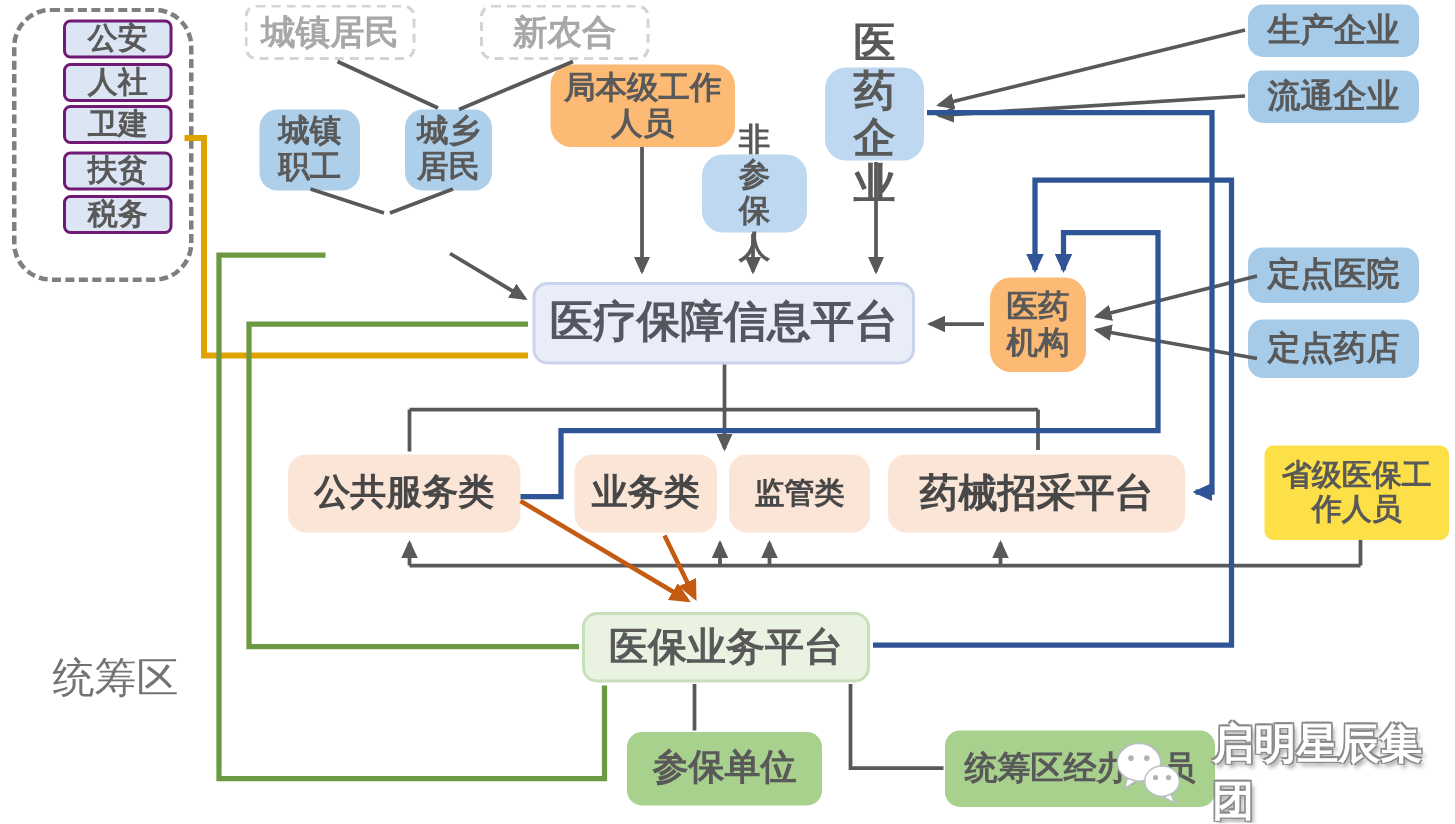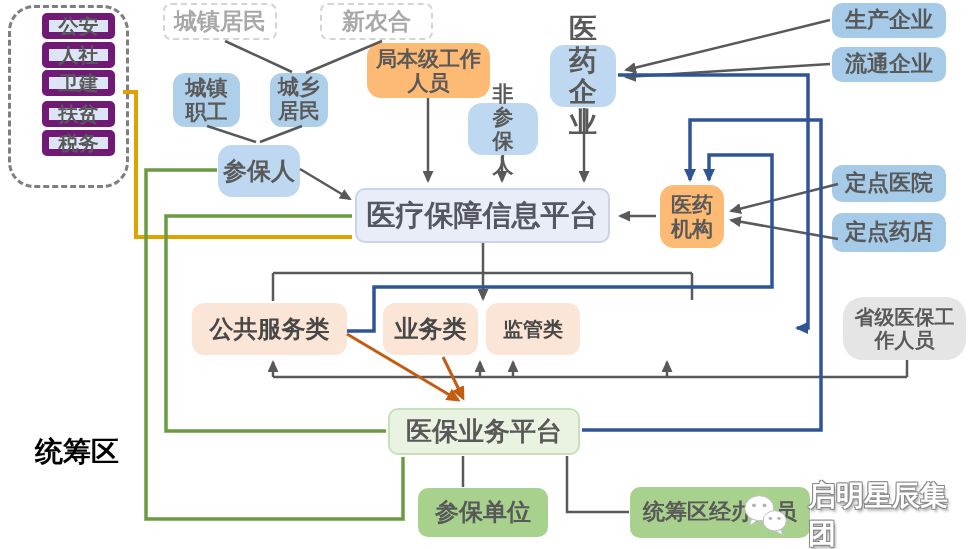--- a/index.html
+++ b/index.html
@@ -7,64 +7,64 @@
          font-family:"Liberation Sans","DejaVu Sans",sans-serif;}
   .box{position:absolute;display:flex;align-items:center;justify-content:center;
        text-align:center;font-weight:bold;color:#595959;box-sizing:border-box;
        line-height:1.12;word-break:break-all;}
   .blue-mid{background:#AECFEA;border-radius:12px;}
   .blue-soft{background:#BDD8F0;border-radius:14px;}
   .blue-pale{background:#fdba74;border-radius:14px;}
   .blue-right{background:#A5CBE9;border-radius:10px;}
   .platform{background:#E9EDF8;border:2px solid #C9D3EC;border-radius:10px;color:#54575F;}
   .white-dash{background:#FFFFFF;border:2px dashed #D4D4D4;border-radius:8px;color:#A8A8A8;}
-  .gov{background:#DBE5F4;border:7px solid #701a75;border-radius:5px;}
+  .gov{background:#DBE5F4;border:2px solid #701a75;border-radius:5px;}
   .peach{background:#FBE5D6;border-radius:12px;color:#474747;}
-  .orange-box{background:#e5e5e5;border-radius:20px;}
+  .orange-box{background:#fde047;border-radius:6px;}
   .green-light{background:#EAF3E2;border:2px solid #C8E0BA;border-radius:10px;}
   .green-mid{background:#A9D18E;border-radius:10px;}
   .dashed-wrap{position:absolute;border:3px dashed #7F7F7F;border-radius:26px;background:#fff;}
   .edges{position:absolute;left:0;top:0;pointer-events:none;}
-  .area-label{position:absolute;font-weight:bold;color:#000000;background:#fff;text-align:right;}
+  .area-label{position:absolute;font-weight:normal;color:#737373;background:#fff;text-align:right;}
   .watermark{position:absolute;display:flex;align-items:center;gap:18px;z-index:5;}
   .watermark .wm-text{font-weight:bold;font-size:28px;color:#fff;
       text-shadow:-1px -1px 0 #8a8a8a,1px -1px 0 #8a8a8a,-1px 1px 0 #8a8a8a,1px 1px 0 #8a8a8a,2px 3px 3px rgba(60,60,60,.45);}
 </style>
 </head>
 <body>
 
 <div class="stage">
 
   <div class="dashed-wrap" style="left:8px;top:5px;width:115px;height:177px;"></div>
   <div class="box gov" style="left:42px;top:13px;width:73px;height:26px;font-size:20px;">公安</div>
   <div class="box gov" style="left:42px;top:42px;width:73px;height:26px;font-size:20px;">人社</div>
   <div class="box gov" style="left:42px;top:70px;width:73px;height:26px;font-size:20px;">卫建</div>
   <div class="box gov" style="left:42px;top:101px;width:73px;height:26px;font-size:20px;">扶贫</div>
   <div class="box gov" style="left:42px;top:130px;width:73px;height:26px;font-size:20px;">税务</div>
 
   <div class="box white-dash" style="left:163px;top:3px;width:114px;height:37px;font-size:23px;">城镇居民</div>
   <div class="box white-dash" style="left:320px;top:3px;width:113px;height:37px;font-size:23px;">新农合</div>
   <div class="box blue-mid" style="left:173px;top:73px;width:67px;height:54px;font-size:21px;padding:11px 10px;">城镇职工</div>
-  <div class="box blue-mid" style="left:270px;top:73px;width:58px;height:54px;font-size:21px;padding:0 6px;font-family:Liberation Serif, serif;">城乡居民</div>
+  <div class="box blue-mid" style="left:270px;top:73px;width:58px;height:54px;font-size:21px;padding:0 6px;">城乡居民</div>
   <div class="box blue-pale" style="left:367px;top:43px;width:123px;height:55px;font-size:21px;padding:0 4px;">局本级工作人员</div>
   <div class="box blue-soft" style="left:468px;top:103px;width:70px;height:52px;font-size:21px;padding:0 27px;">非参保人</div>
   <div class="box blue-soft" style="left:550px;top:45px;width:66px;height:62px;font-size:28px;padding:0 10px;">医药企业</div>
-  <div class="box blue-soft" style="left:218px;top:145px;width:82px;height:52px;font-size:24px;">参保人</div>
 
   <div class="box blue-right" style="left:832px;top:3px;width:114px;height:35px;font-size:22px;">生产企业</div>
   <div class="box blue-right" style="left:832px;top:165px;width:114px;height:37px;font-size:22px;">定点医院</div>
   <div class="box blue-right" style="left:832px;top:47px;width:114px;height:35px;font-size:22px;">流通企业</div>
   <div class="box blue-right" style="left:832px;top:213px;width:114px;height:39px;font-size:22px;">定点药店</div>
 
   <div class="box platform" style="left:355px;top:188px;width:255px;height:55px;font-size:29px;">医疗保障信息平台</div>
   <div class="box peach" style="left:192px;top:303px;width:155px;height:52px;font-size:24px;">公共服务类</div>
 
   <div class="box blue-pale" style="left:660px;top:185px;width:64px;height:63px;font-size:21px;padding:0 9px;">医药机构</div>
   <div class="box peach" style="left:383px;top:303px;width:95px;height:52px;font-size:24px;">业务类</div>
   <div class="box peach" style="left:486px;top:303px;width:94px;height:52px;font-size:20px;">监管类</div>
+  <div class="box peach" style="left:592px;top:303px;width:198px;height:52px;font-size:26px;">药械招采平台</div>
   <div class="box orange-box" style="left:843px;top:297px;width:123px;height:63px;font-size:20px;padding:0 8px;">省级医保工作人员</div>
 
   <div class="box green-light" style="left:388px;top:408px;width:192px;height:47px;font-size:26px;">医保业务平台</div>
   <div class="box green-mid" style="left:418px;top:488px;width:130px;height:49px;font-size:24px;">参保单位</div>
   <div class="box green-mid" style="left:630px;top:487px;width:180px;height:51px;font-size:22px;">统筹区经办人员</div>
 
   <div class="area-label" style="left:27px;top:430px;width:100px;height:43px;font-size:28px;display:flex;align-items:center;justify-content:center;">统筹区</div>
 
   <svg class="edges" width="970" height="549" viewBox="0 0 970 549">
     <defs>

